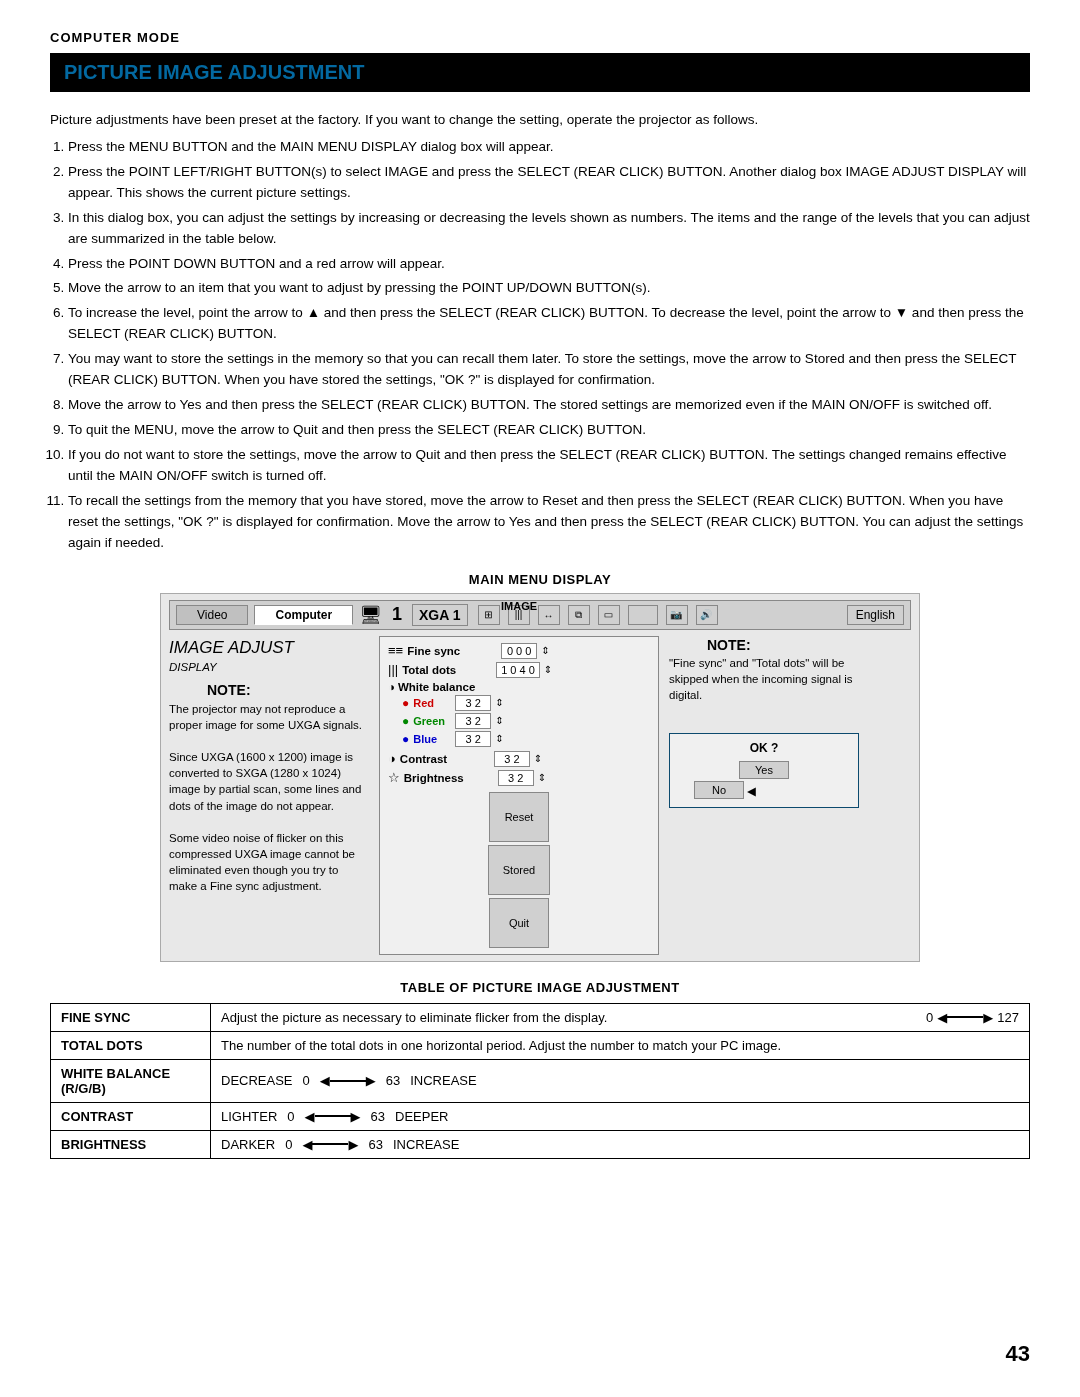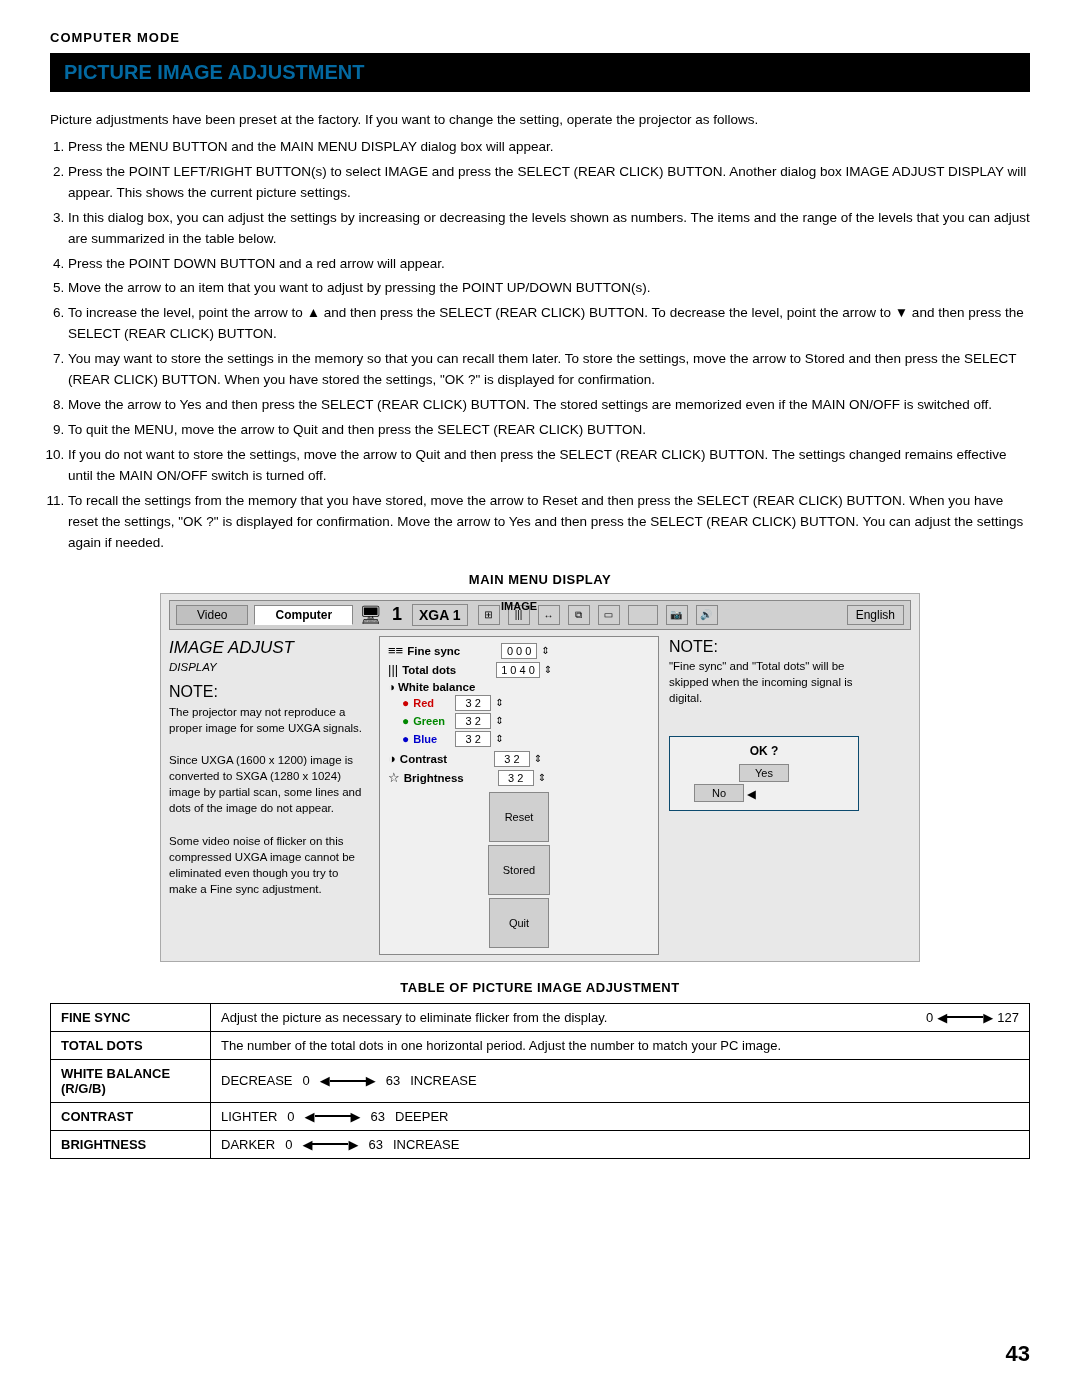--- a/index.html
+++ b/index.html
@@ -134,22 +134,23 @@
       display: flex;
       gap: 10px;
       align-items: flex-start;
     }
     .left-note-col {
       width: 200px;
       font-size: 11.5px;
       line-height: 1.4;
     }
     .note-bold {
-      font-weight: normal;
-      font-size: 16px;
+      font-weight: bold;
+      font-size: 14px;
+      margin-left: 38px;
     }
     .image-adjust-panel {
       border: 1px solid #888;
       background: #f0f0f0;
       padding: 6px 8px;
       width: 280px;
       font-size: 12px;
     }
     .adjust-row {
       display: flex;

